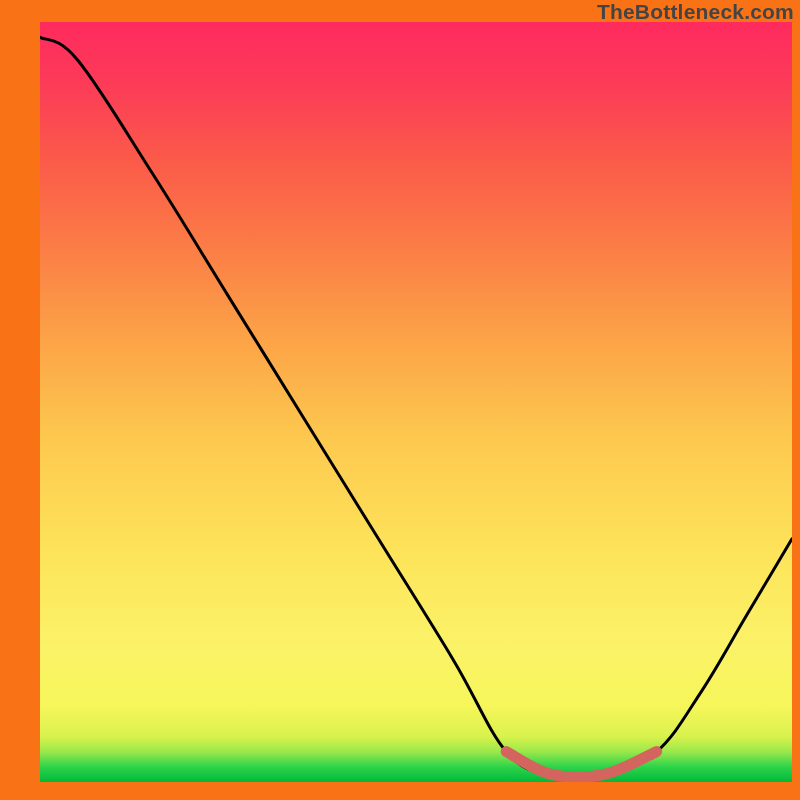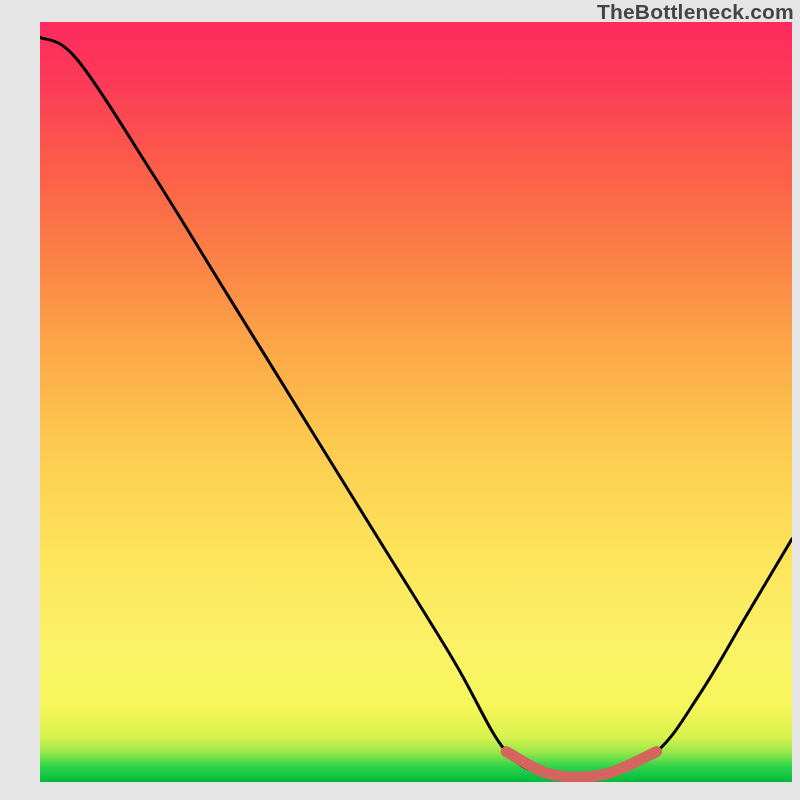--- a/index.html
+++ b/index.html
@@ -8,21 +8,21 @@
     width: 800px;
     height: 800px;
     background: #000;
     font-family: Arial, Helvetica, sans-serif;
     overflow: hidden;
   }
   .frame {
     position: relative;
     width: 800px;
     height: 800px;
-    background: #e5e5e5;
+    background: #f97316;
   }
   
   .plot {
     position: absolute;
     left: 40px;
     top: 22px;
     width: 752px;
     height: 760px;
     
     background: linear-gradient(to top,

